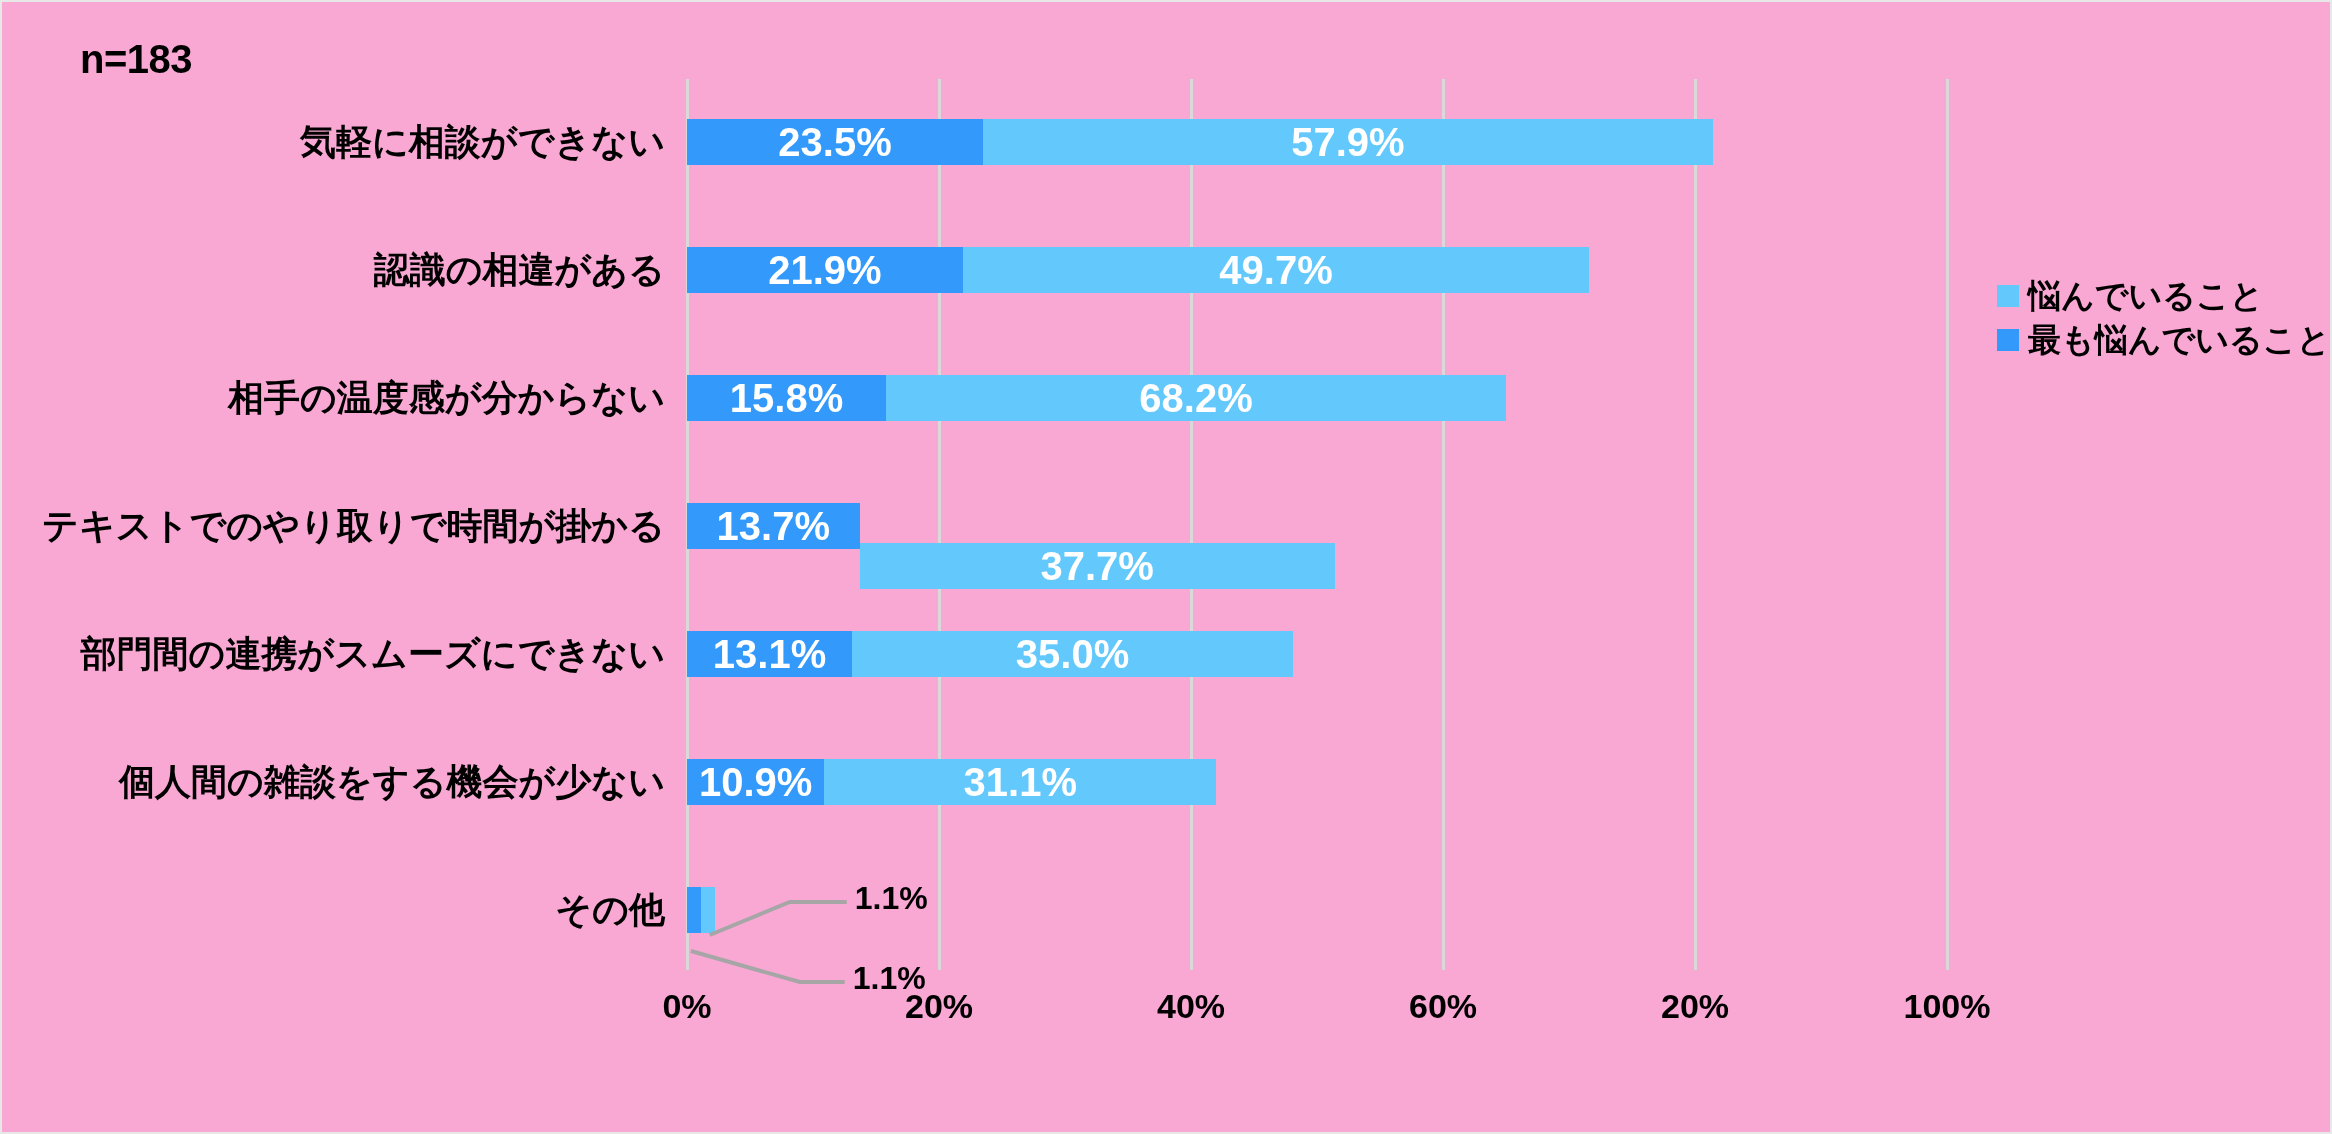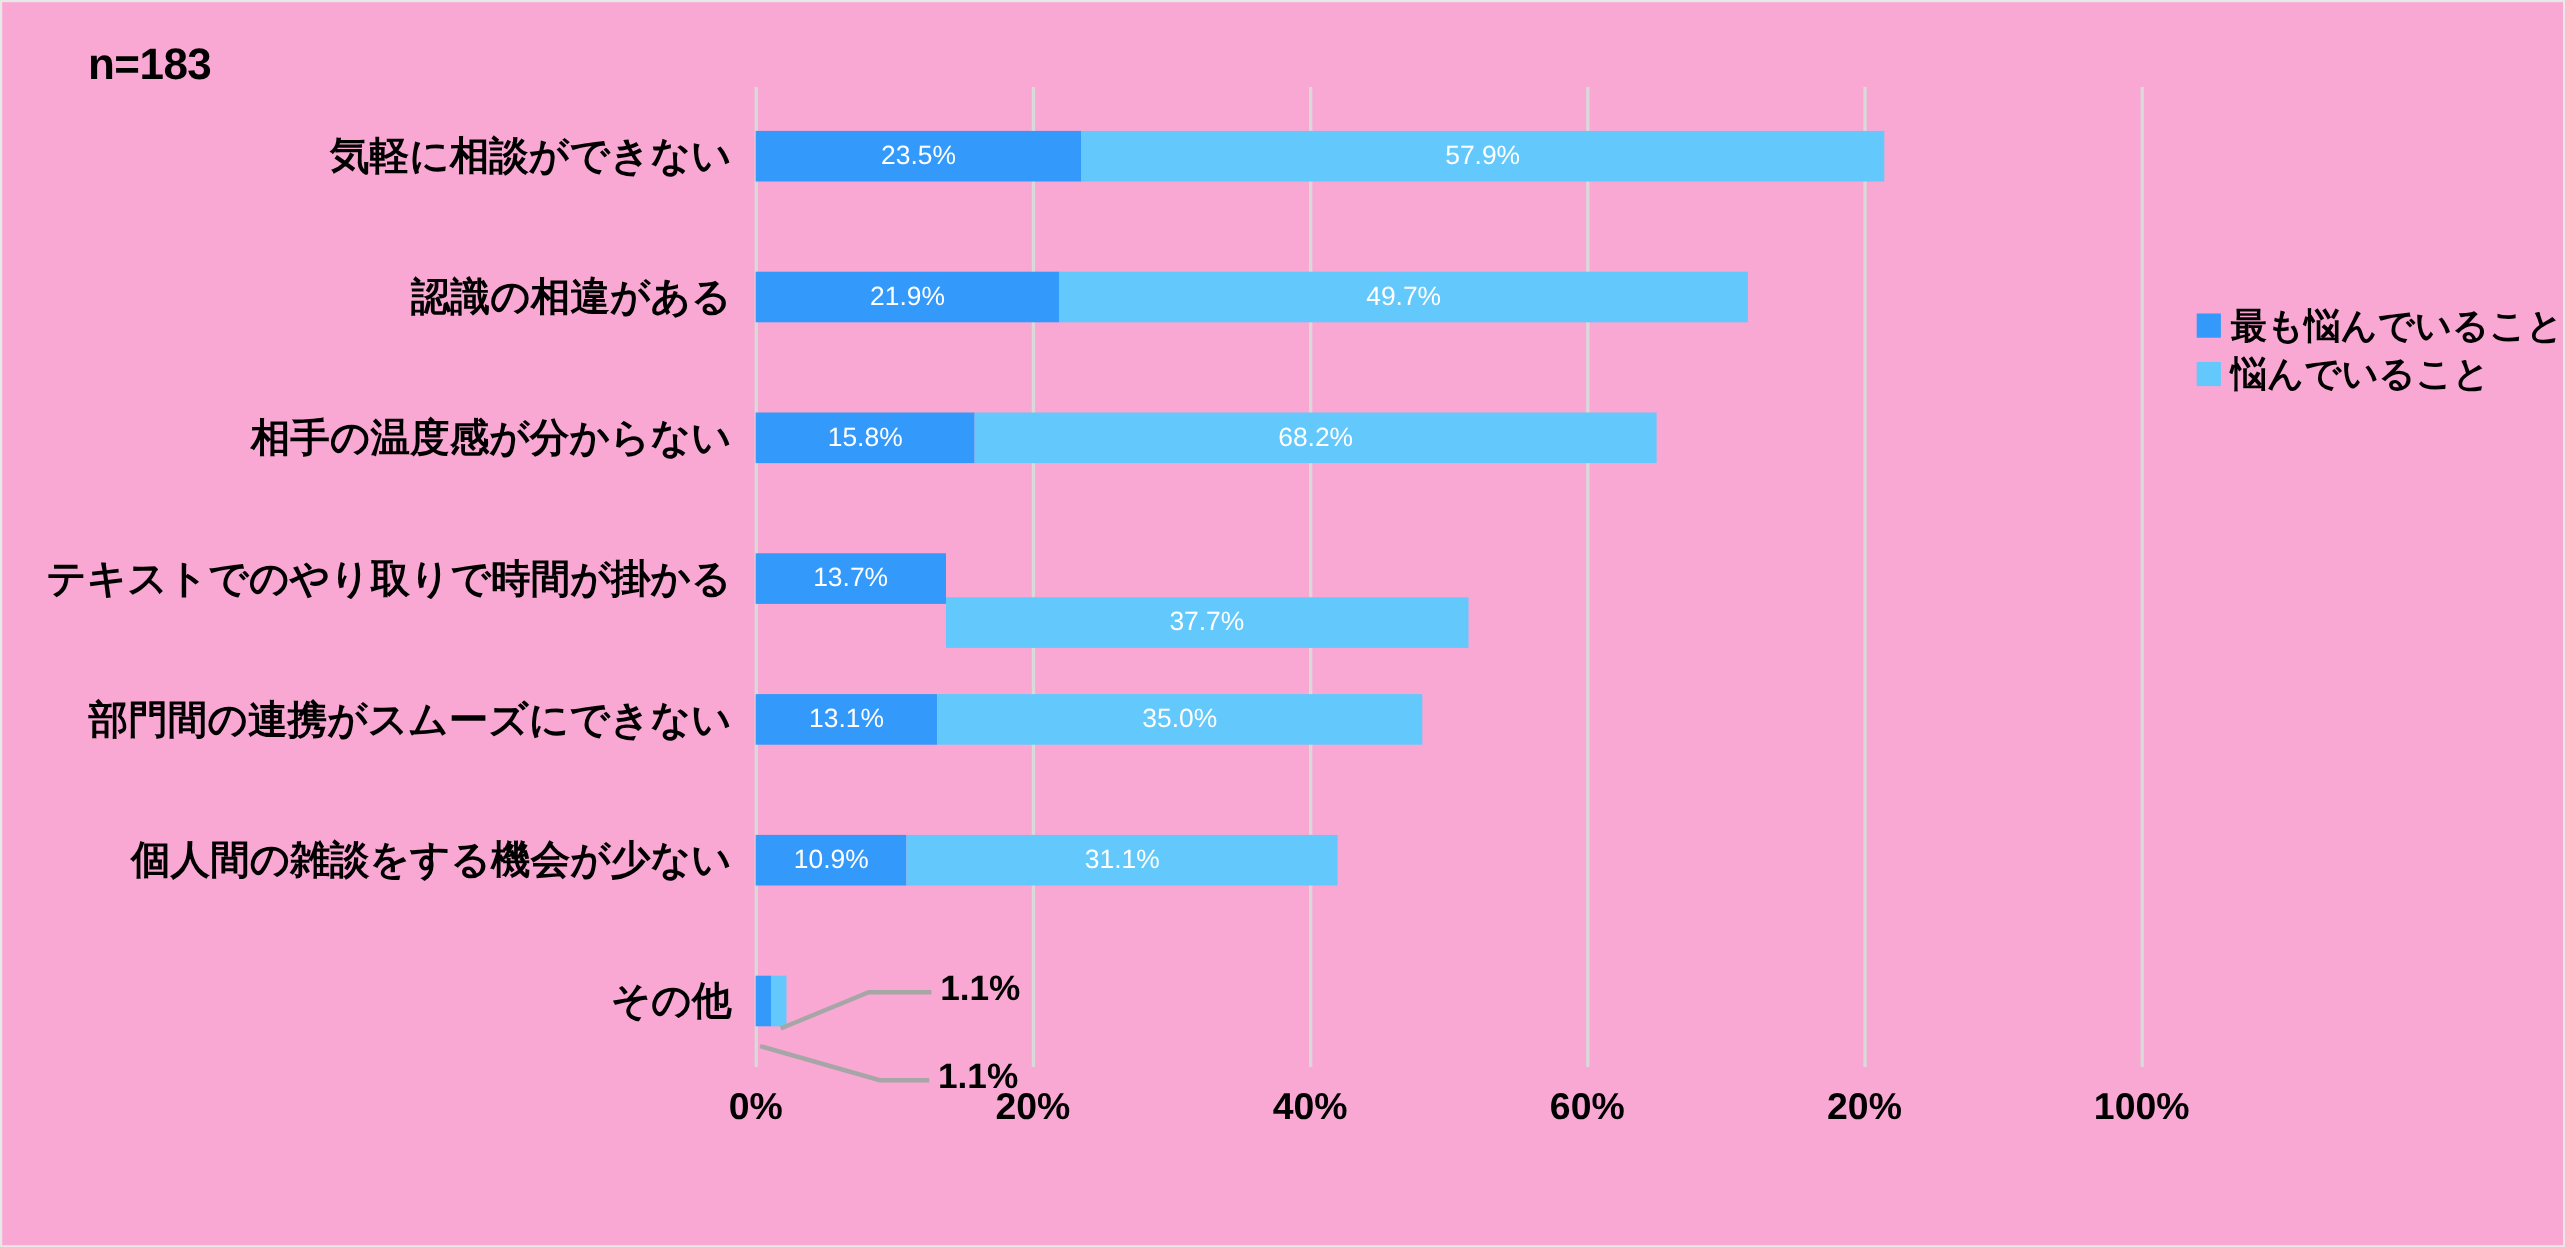--- a/index.html
+++ b/index.html
@@ -47,21 +47,21 @@
   }
 
   .bar{
     position:absolute;top:0;height:46px;
     display:flex;align-items:center;justify-content:center;
     box-sizing:border-box;
   }
   .seg-primary{background:#3399fa;}
   .seg-secondary{background:#63c8fc;}
   .seg-label{
-    font-size:24px;font-weight:normal;color:#ffffff;
+    font-size:40px;font-weight:bold;color:#ffffff;
     white-space:nowrap;letter-spacing:0px;
   }
 
   
   .callout{
     position:absolute;
     font-size:32px;font-weight:bold;color:#000;
     white-space:nowrap;
   }
   .leader{position:absolute;overflow:visible;}
@@ -175,22 +175,22 @@
       <div class="xtick" style="left: 0px;">0%</div>
       <div class="xtick" style="left: 252px;">20%</div>
       <div class="xtick" style="left: 504px;">40%</div>
       <div class="xtick" style="left: 756px;">60%</div>
       <div class="xtick" style="left: 1008px;">20%</div>
       <div class="xtick" style="left: 1260px;">100%</div>
     </div>
 
   <div id="legend">
       <div class="legend-item">
+        <span class="legend-swatch" style="background: rgb(99, 200, 252);"></span>
+        <span class="legend-text">悩んでいること</span>
+      </div>
+      <div class="legend-item">
         <span class="legend-swatch" style="background: rgb(51, 153, 250);"></span>
         <span class="legend-text">最も悩んでいること</span>
-      </div>
-      <div class="legend-item">
-        <span class="legend-swatch" style="background: rgb(99, 200, 252);"></span>
-        <span class="legend-text">悩んでいること</span>
       </div>
     </div>
 
 </div>
 
 </body></html>

